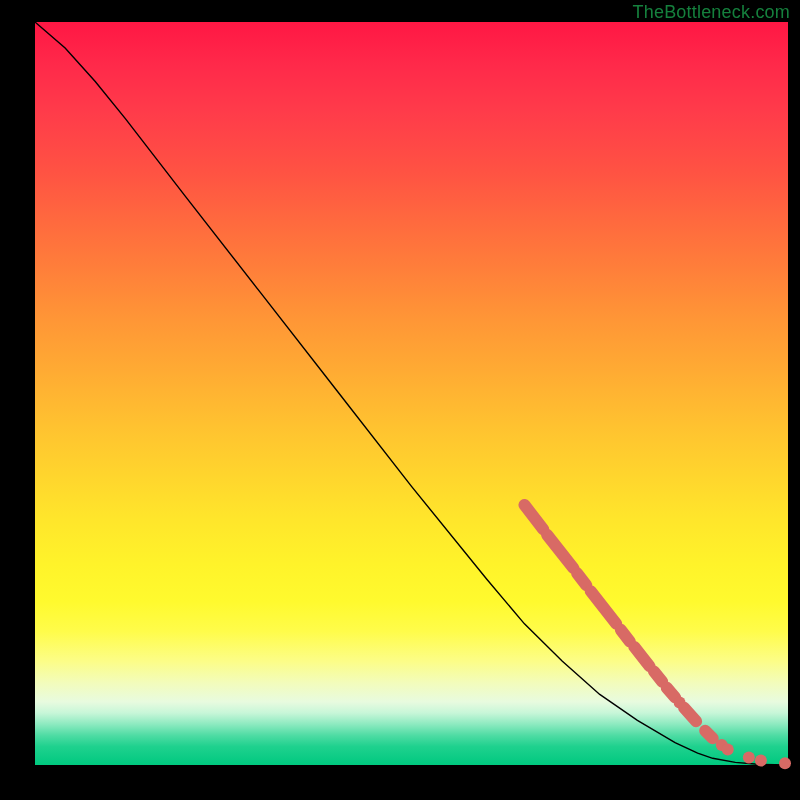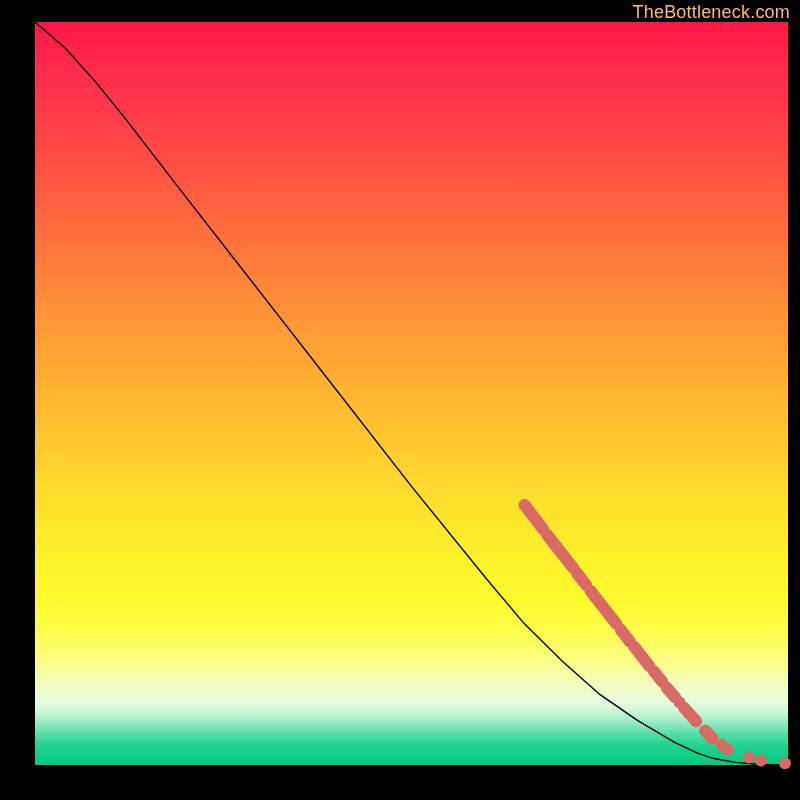--- a/index.html
+++ b/index.html
@@ -39,21 +39,21 @@
       #4fdca4 96%,
       #1fd18e 97.5%,
       #00c97f 100%);
   }
   .attrib {
     position: absolute;
     top: 2px;
     right: 10px;
     font-family: Arial, Helvetica, sans-serif;
     font-size: 18px;
-    color: #fdba74;
+    color: #15803d;
     letter-spacing: 0.2px;
   }
   svg.curve {
     position: absolute;
     left: 0; top: 0;
     width: 100%; height: 100%;
     overflow: visible;
   }
   .line { fill: none; stroke: #000; stroke-width: 1.4; }
   .bead { fill: #d86a65; stroke: none; }

